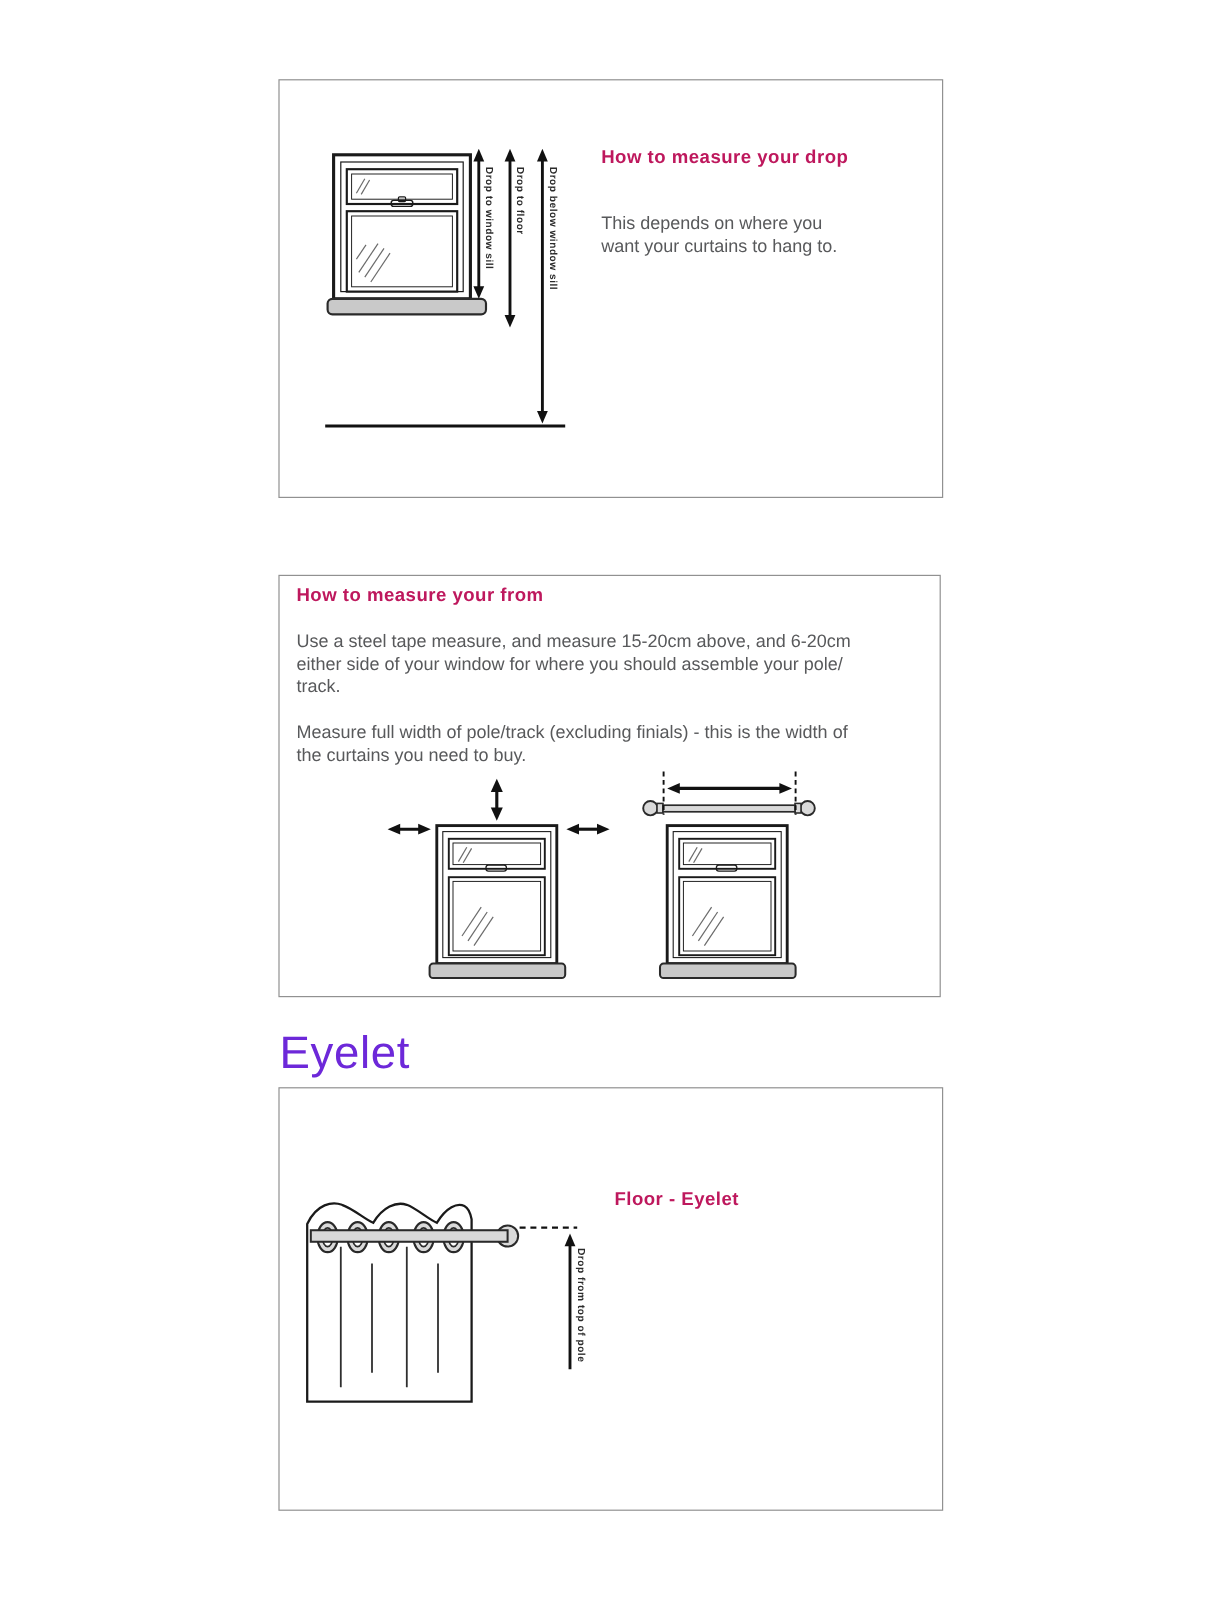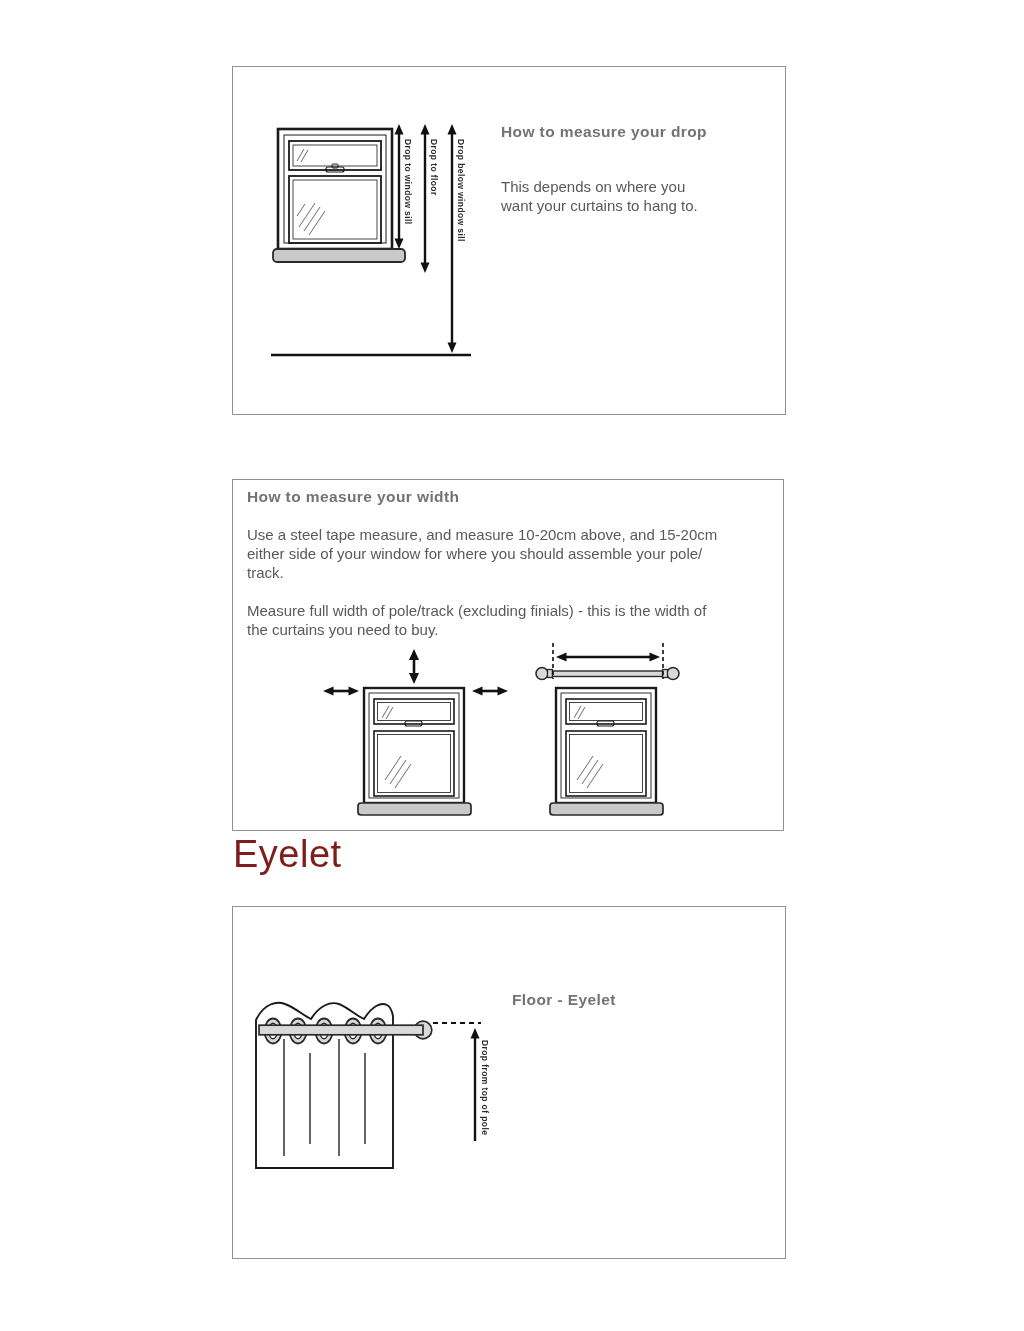--- a/index.html
+++ b/index.html
@@ -6,31 +6,31 @@
   .page{
     position:relative;width:1024px;height:1331px;background:#ffffff;overflow:hidden;
     font-family:"Liberation Sans","DejaVu Sans",sans-serif;
   }
   .panel{position:absolute;background:#ffffff;border:1px solid #919191;}
   #panel-drop{left:232px;top:66px;width:552px;height:347px;}
   #panel-width{left:232px;top:479px;width:550px;height:350px;}
   #panel-eyelet{left:232px;top:906px;width:552px;height:351px;}
   .diag{position:absolute;left:0;top:0;}
   .txt{position:absolute;color:#58595b;font-size:15px;line-height:19px;}
-  .txt h3{margin:0;color:#737373;font-size:15.5px;font-weight:bold;letter-spacing:.4px;line-height:18px;}
+  .txt h3{margin:0;color:#be185d;font-size:15.5px;font-weight:bold;letter-spacing:.4px;line-height:18px;}
   .ml{white-space:pre-wrap;margin:0;}
   #drop-text{left:268px;top:56px;width:262px;}
   #drop-text .intro{margin-top:36px;}
   #drop-text .bullets{margin-top:19px;}
   #width-text{left:14px;top:8px;width:535px;}
   #width-text .p1{margin-top:19px;}
   #width-text .p2{margin-top:19px;}
   #eyelet-heading{
-    position:absolute;left:233px;top:831px;font-size:38px;line-height:46px;
-    color:#7f1d1d;font-weight:400;letter-spacing:.5px;
+    position:absolute;left:233px;top:855px;font-size:38px;line-height:46px;
+    color:#6d28d9;font-weight:400;letter-spacing:.5px;
   }
   #eyelet-text{left:279px;top:84px;width:264px;}
   #eyelet-text .p1{margin-top:20px;}
   #eyelet-text .p2{margin-top:19px;}
   .svglabel{
     font-family:"Liberation Sans","DejaVu Sans",sans-serif;
     font-size:8.5px;font-weight:bold;fill:#2b2b2b;letter-spacing:.4px;
   }
   .stroke{stroke:#1a1a1a;fill:none;}
   .glass{stroke:#6b6b6b;stroke-width:1;}
@@ -91,22 +91,22 @@
 
     <div class="txt" id="drop-text">
       <h3>How to measure your drop</h3>
       <p class="ml intro">This depends on where you
 want your curtains to hang to.</p>
     </div>
   </div>
 
   <div class="panel" id="panel-width">
     <div class="txt" id="width-text">
-      <h3>How to measure your width</h3>
-      <p class="ml p1">Use a steel tape measure, and measure 10-20cm above, and 15-20cm
+      <h3>How to measure your from</h3>
+      <p class="ml p1">Use a steel tape measure, and measure 15-20cm above, and 6-20cm
 either side of your window for where you should assemble your pole/
 track.</p>
       <p class="ml p2">Measure full width of pole/track (excluding finials) - this is the width of
 the curtains you need to buy.</p>
     </div>
 
     <svg class="diag" width="550" height="350" viewBox="0 0 550 350">
 
       <g>
         <rect class="stroke" x="131" y="208" width="100" height="115" stroke-width="2.4" fill="#fff"></rect>

